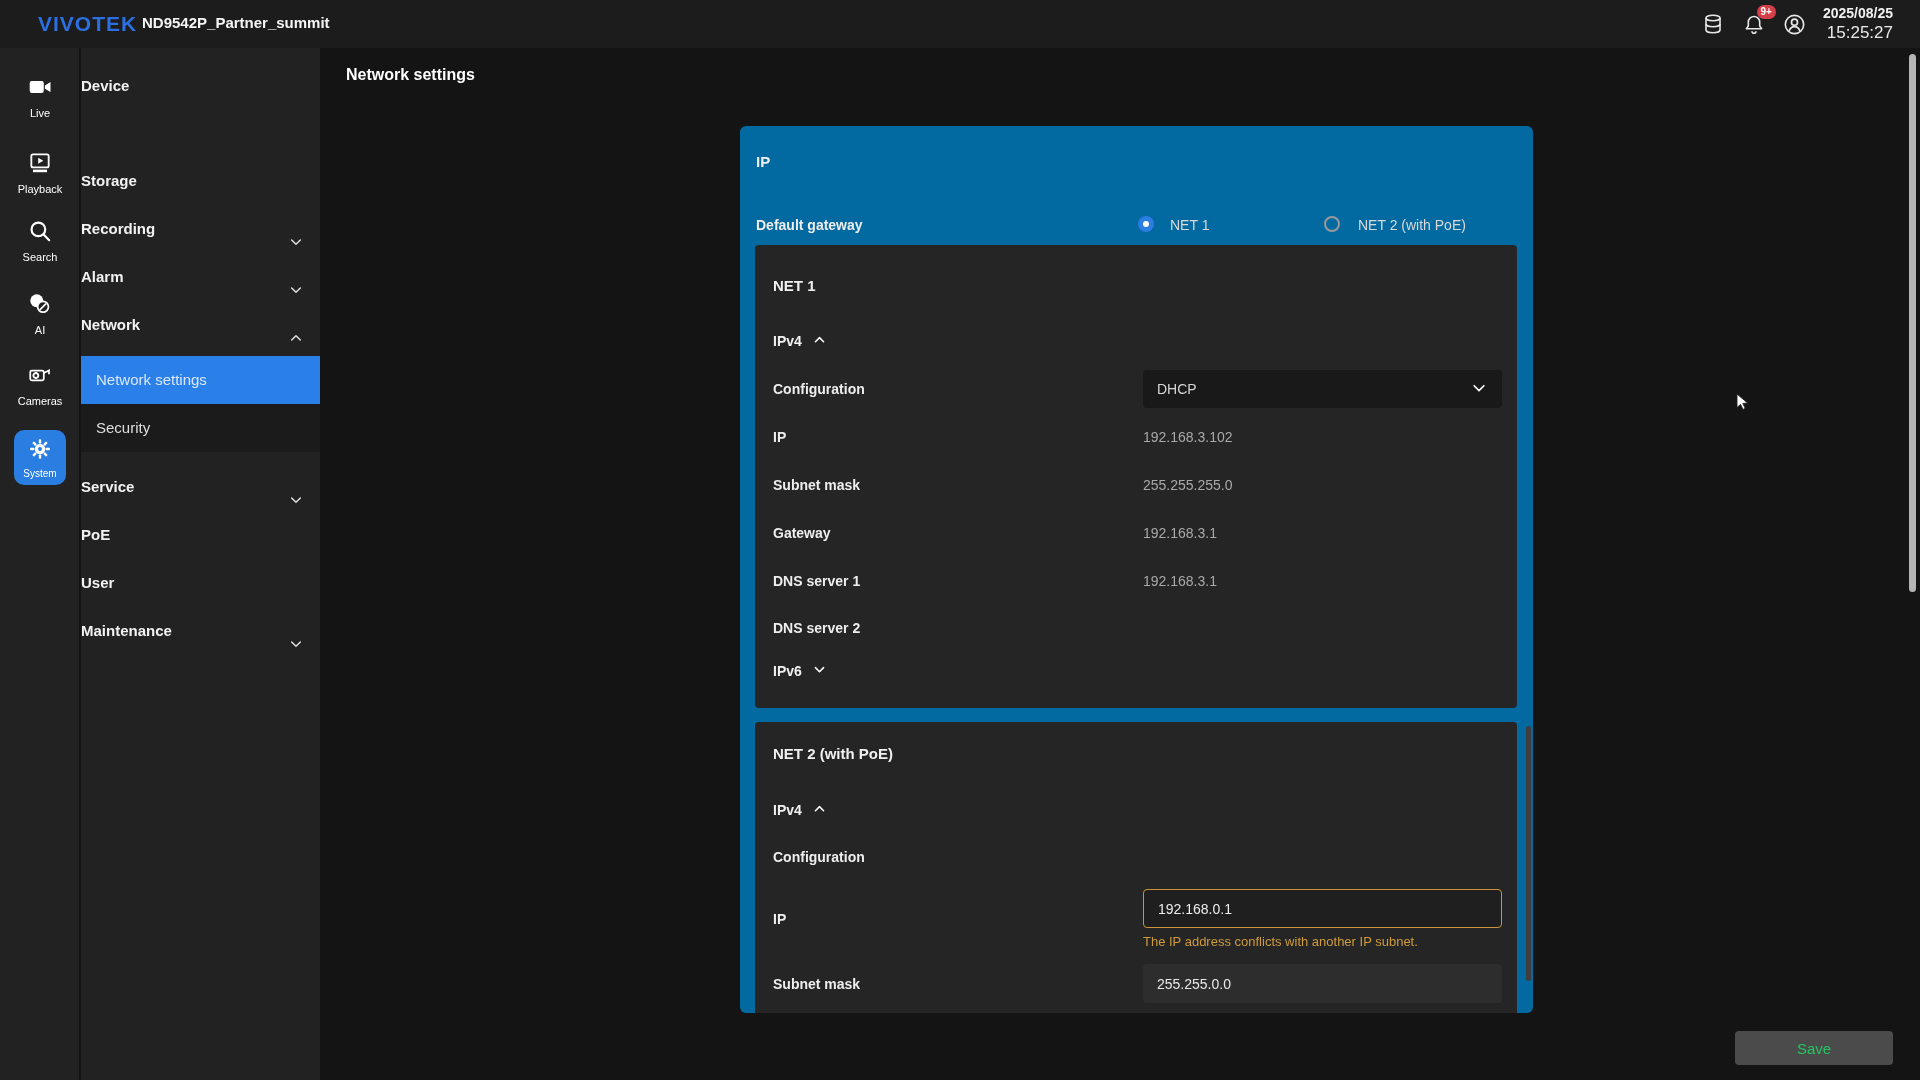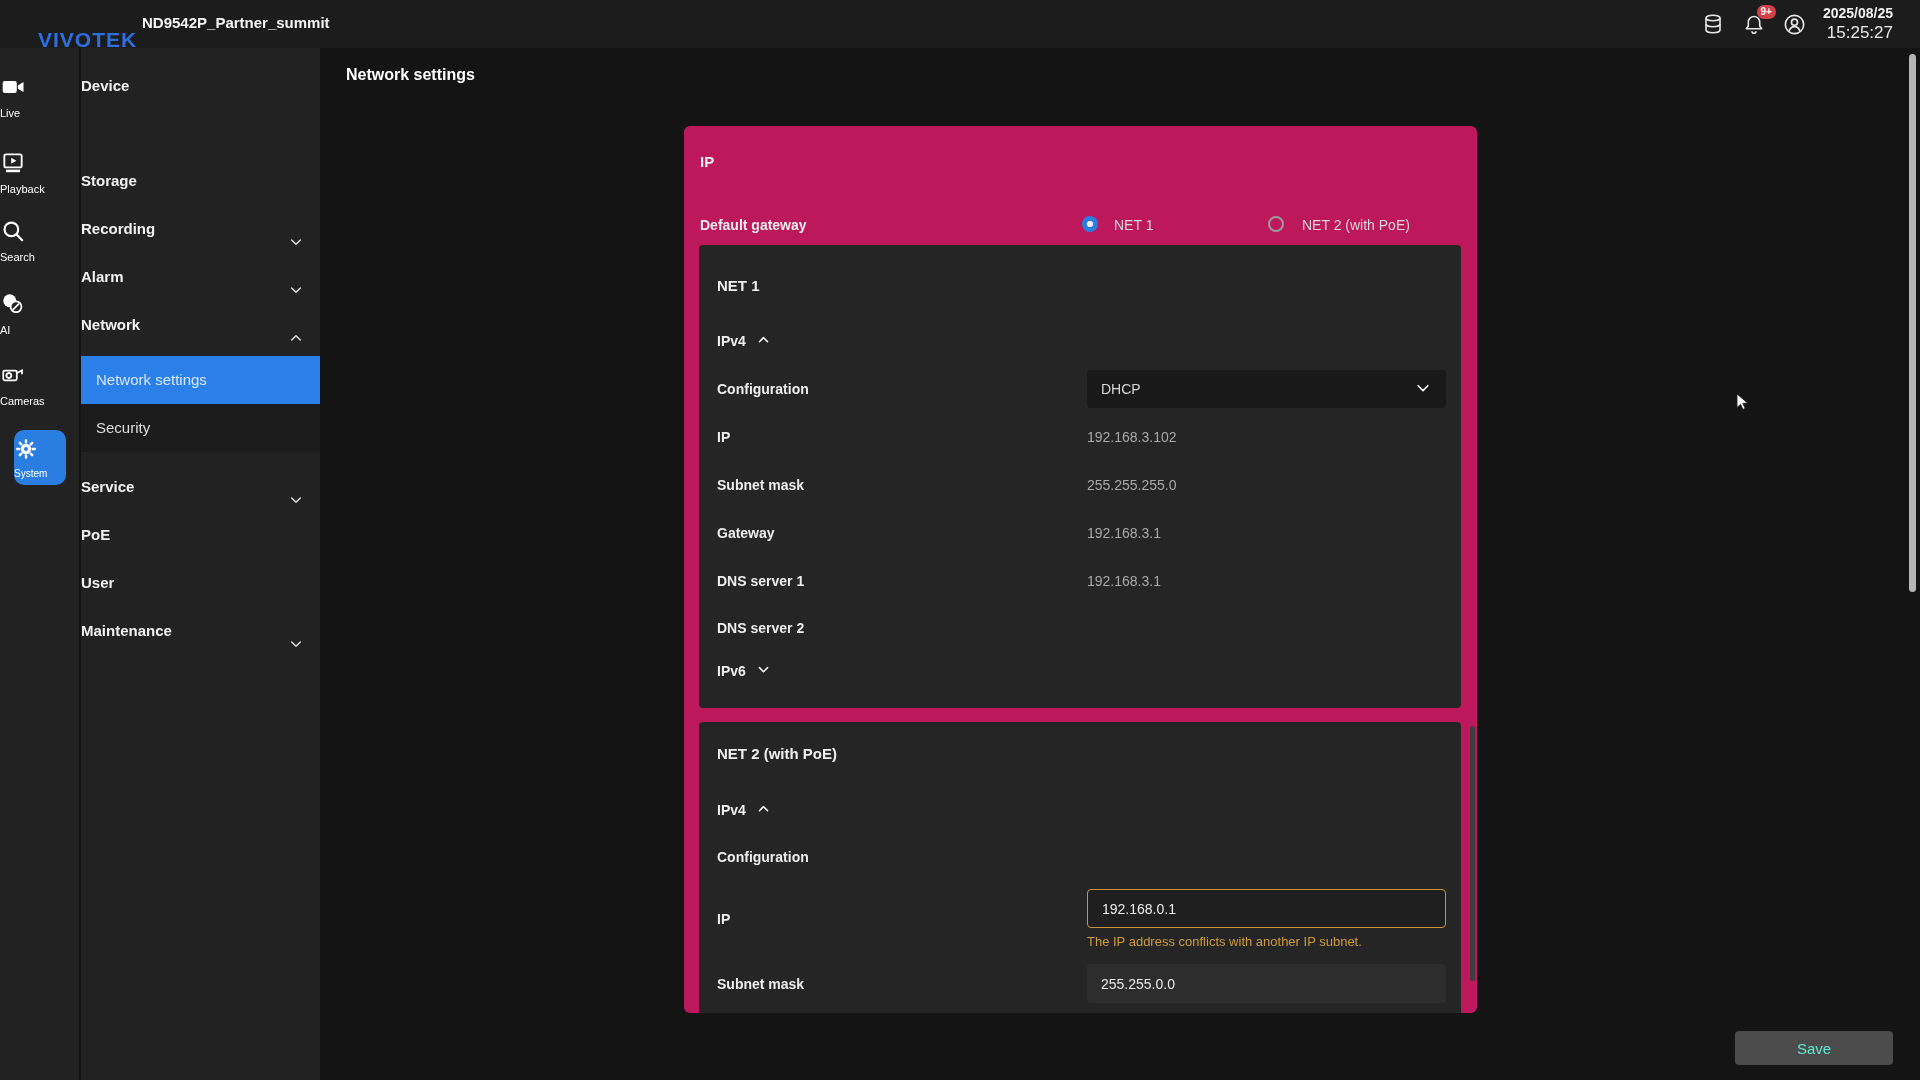--- a/index.html
+++ b/index.html
@@ -2,55 +2,55 @@
 <html><head>
 <meta charset="utf-8">
 <style>
   * { margin:0; padding:0; box-sizing:border-box; }
   html,body { width:1920px; height:1080px; overflow:hidden; background:#141414;
     font-family:"Liberation Sans", sans-serif; color:#f0f0f0; cursor:default; }
 
   
   .topbar { position:absolute; left:0; top:0; width:1920px; height:48px; background:#1c1c1c; z-index:30; }
   .logo { position:absolute; left:38px; top:12px; font-size:21px; font-weight:800;
-    letter-spacing:1px; color:#2b6fe0;margin-top:16px; }
+    letter-spacing:1px; color:#2b6fe0; }
   .device-title { position:absolute; left:142px; top:14px; font-size:15px; font-weight:700; color:#f5f5f5; }
   .tb-right { position:absolute; right:27px; top:5px; height:38px; display:flex; align-items:center; gap:15px; }
   .tb-icon { position:relative; width:26px; height:26px; display:flex; align-items:center; justify-content:center; }
   .badge { position:absolute; top:-6px; right:-9px; background:#d3404a; color:#fff; font-size:10px;
     font-weight:700; border-radius:9px; padding:2px 4px; line-height:10px; }
   .datetime { text-align:right; line-height:1.25; }
   .datetime .d { font-size:14px; font-weight:700; }
   .datetime .t { font-size:17px; color:#e8e8e8; }
 
   
   .rail { position:absolute; left:0; top:48px; width:80px; bottom:0; background:#222222;
     border-right:1px solid #111; z-index:20; }
-  .rail-item { position:absolute; left:0; width:80px; }
+  .rail-item { position:absolute; left:0; width:80px; text-align:center; }
   .rail-item .rlabel { display:block; font-size:11px; color:#fff; margin-top:3px; }
   .rail-item.active { left:14px; width:52px; background:#2a7de1; border-radius:10px; padding:7px 0 6px; }
   .rail-item.active .rlabel { font-size:10px; }
 
   
   .sidebar { position:absolute; left:81px; top:48px; width:239px; bottom:0; background:#222222; z-index:20; }
   .side-item { position:absolute; left:0; width:100%; height:48px; line-height:48px; font-size:15px;
     font-weight:700; color:#f2f2f2; }
   .side-item .slabel { }
   .side-chev { position:absolute; right:16px; top:16px; }
   .submenu { position:absolute; left:0; width:100%; background:#1b1b1b; }
   .sub-item { position:absolute; left:0; width:100%; height:48px; line-height:48px; font-size:15px;
     font-weight:400; color:#dedede; }
   .sub-item .slabel { padding-left:15px; }
   .sub-item.selected { background:#2b7fe8; color:#d8e7fa; }
 
   
   .main { position:absolute; left:320px; top:48px; right:0; bottom:0; background:#141414; }
   .page-title { position:absolute; left:346px; top:66px; font-size:16px; font-weight:700; color:#fff; z-index:5; }
 
-  .panel { position:absolute; left:684px; top:126px; width:793px; height:887px; background:#be185d;
+  .panel { position:absolute; left:740px; top:126px; width:793px; height:887px; background:#0369a1;
     border-radius:6px; overflow:hidden; z-index:5;text-decoration:underline; }
   .p-title { position:absolute; left:16px; top:27px; font-size:15px; font-weight:700; }
   .f-label { font-size:14px; font-weight:700; color:#eee; position:absolute; }
   .f-value { font-size:14px; font-weight:400; color:#a9a9a9; position:absolute; }
 
   .radio { position:absolute; width:16px; height:16px; border-radius:50%; }
   .radio.sel { background:#2a7de1; }
   .radio.sel::after { content:""; position:absolute; left:5px; top:5px; width:6px; height:6px;
     border-radius:50%; background:#fff; }
   .radio.unsel { border:2px solid #9a9a9a; background:transparent; }
@@ -69,21 +69,21 @@
 
   .ip-input { position:absolute; left:388px; width:359px; height:39px; background:#1f1f1f;
     border:1px solid #c9943c; border-radius:4px; color:#ececec; font-size:14px; padding:0 14px;
     font-family:"Liberation Sans",sans-serif; outline:none; }
   .plain-input { position:absolute; left:388px; width:359px; height:39px; background:#2d2d2d;
     border:none; border-radius:4px; color:#e8e8e8; font-size:14px; padding:0 14px;
     font-family:"Liberation Sans",sans-serif; outline:none; }
   .error-text { position:absolute; left:388px; font-size:13px; color:#cf9b3d; }
 
   .save-btn { position:absolute; left:1735px; top:1031px; width:158px; height:34px; background:#4b4b4b;
-    color:#5eead4; font-size:15px; border:none; border-radius:4px; font-family:"Liberation Sans",sans-serif; }
+    color:#22c55e; font-size:15px; border:none; border-radius:4px; font-family:"Liberation Sans",sans-serif; }
 
   .page-scrollbar { position:absolute; left:1909px; top:54px; width:7px; height:538px;
     background:#b5b5b5; border-radius:4px; z-index:40; }
   .panel-scroll { position:absolute; left:786px; top:600px; width:5px; height:255px;
     background:#3e3e3e; border-radius:3px; }
 
   .cursor { position:absolute; left:1735px; top:393px; z-index:50; }
 </style>
 </head>
 <body>

